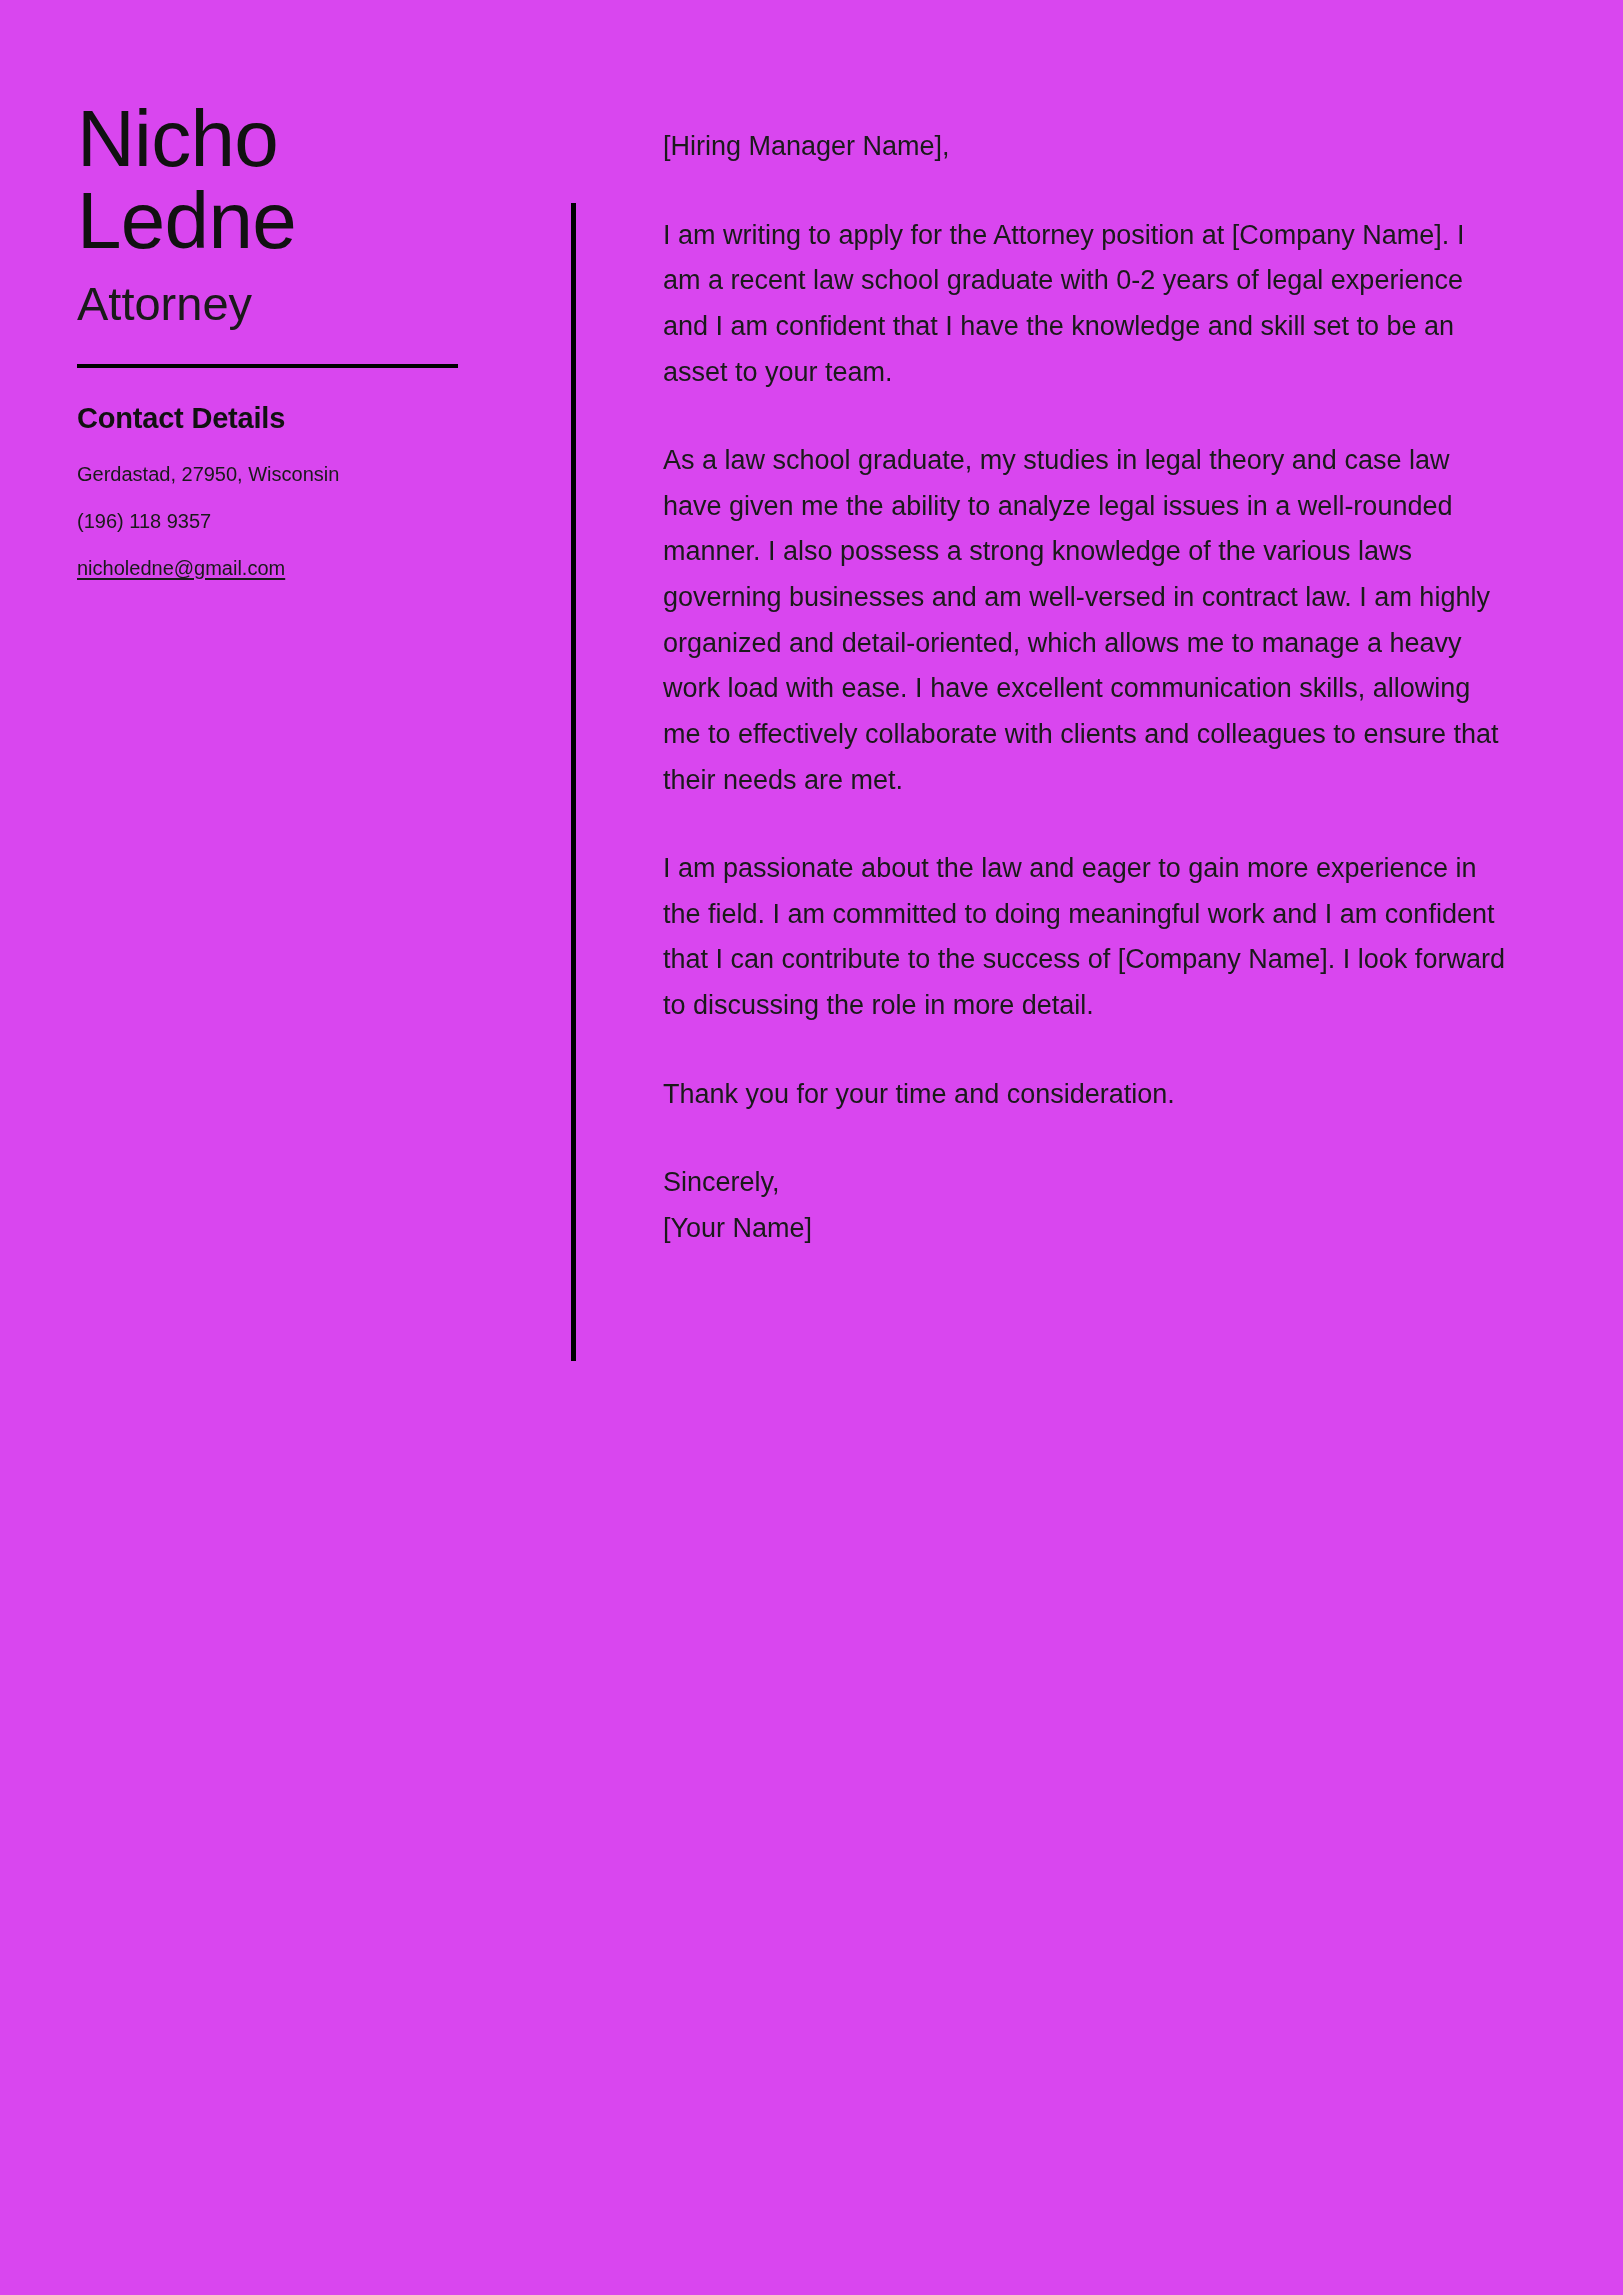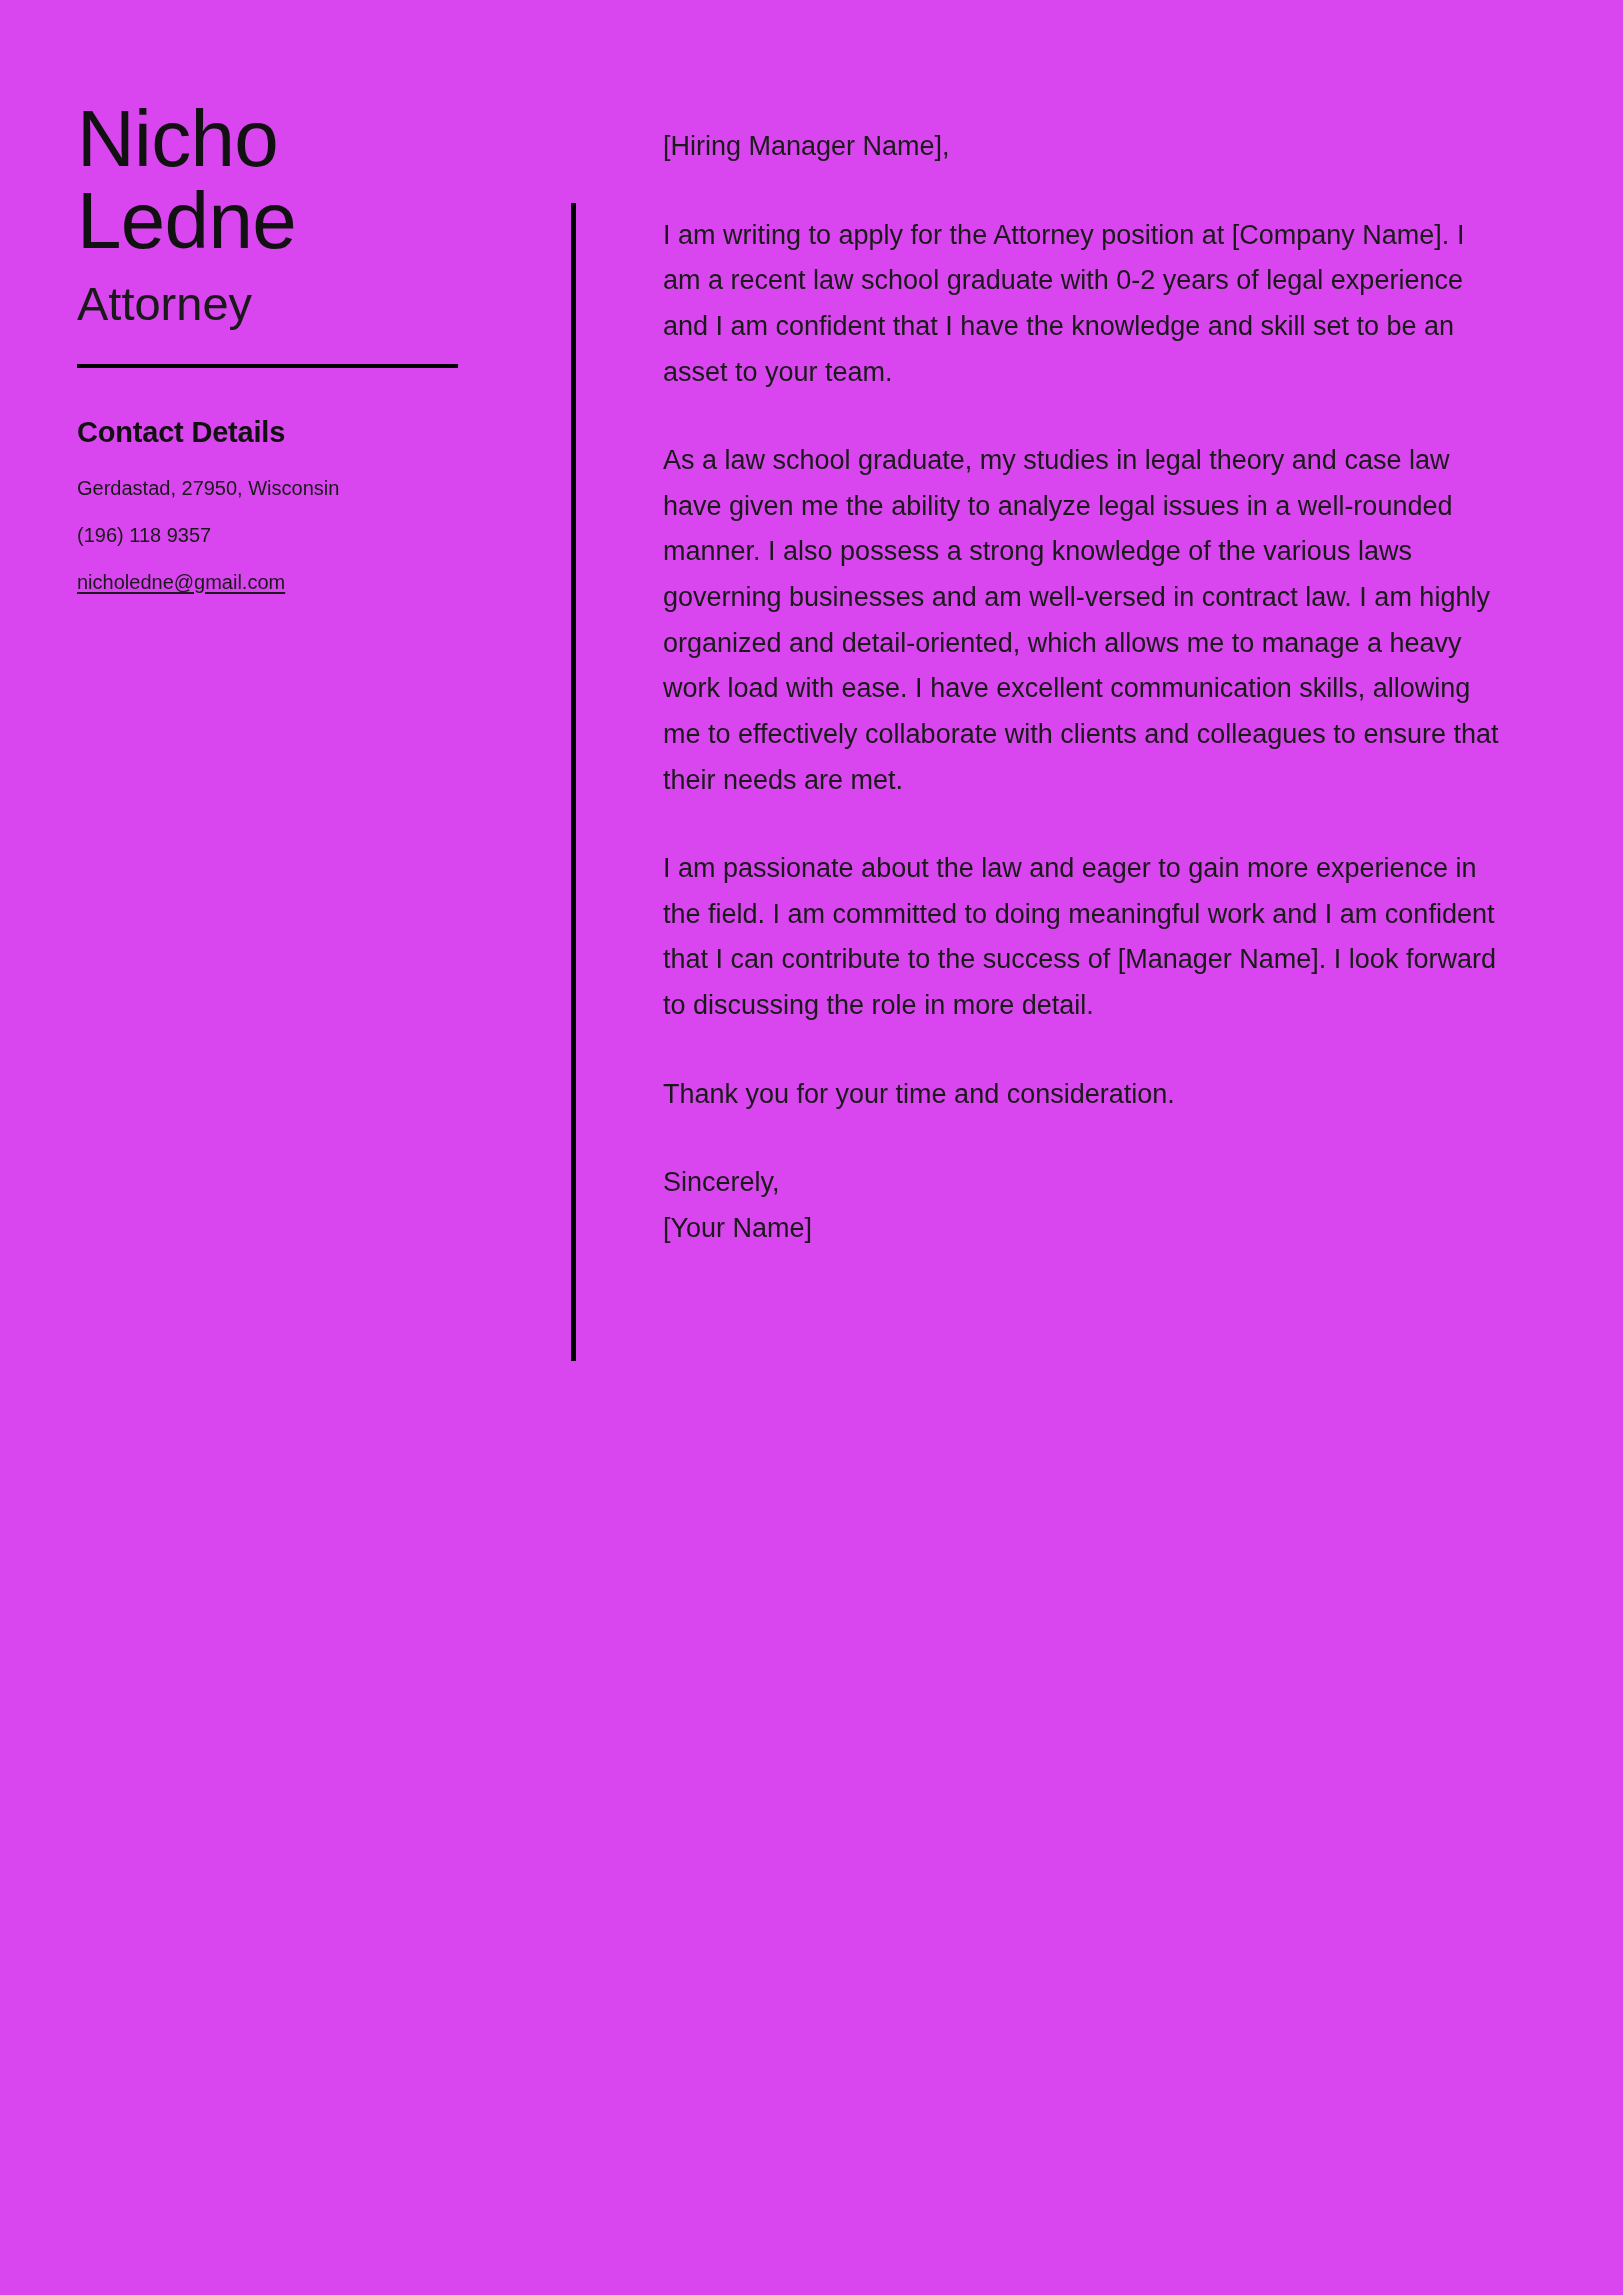--- a/index.html
+++ b/index.html
@@ -41,21 +41,21 @@
     color: #1a1a1a;
     letter-spacing: 0px;
   }
   .rule-h {
     margin-top: 33px;
     width: 381px;
     height: 4.6px;
     background: #000000;
   }
   .section-heading {
-    margin-top: 48px;
+    margin-top: 34px;
     font-size: 29px;
     font-weight: 600;
     color: #111111;
     letter-spacing: -0.2px;
   }
   .contact-list {
     margin-top: 25px;
   }
   .contact-item {
     font-size: 20px;
@@ -126,21 +126,21 @@
     </div>
 
   </div>
 
   <div class="rule-v"></div>
 
   <div class="letter">
     <p class="salutation">[Hiring Manager Name],</p>
     <p>I am writing to apply for the Attorney position at [Company Name]. I am a recent law school graduate with 0-2 years of legal experience and I am confident that I have the knowledge and skill set to be an asset to your team.</p>
     <p>As a law school graduate, my studies in legal theory and case law have given me the ability to analyze legal issues in a well-rounded manner. I also possess a strong knowledge of the various laws governing businesses and am well-versed in contract law. I am highly organized and detail-oriented, which allows me to manage a heavy work load with ease. I have excellent communication skills, allowing me to effectively collaborate with clients and colleagues to ensure that their needs are met.</p>
-    <p>I am passionate about the law and eager to gain more experience in the field. I am committed to doing meaningful work and I am confident that I can contribute to the success of [Manager Name]. I look forward to discussing the role in more detail.</p>
+    <p>I am passionate about the law and eager to gain more experience in the field. I am committed to doing meaningful work and I am confident that I can contribute to the success of [Company Name]. I look forward to discussing the role in more detail.</p>
     <p>Thank you for your time and consideration.</p>
     <p class="sign-off">
       <span>Sincerely,</span>
       <span>[Your Name]</span>
     </p>
   </div>
 
 </div>
 
 

